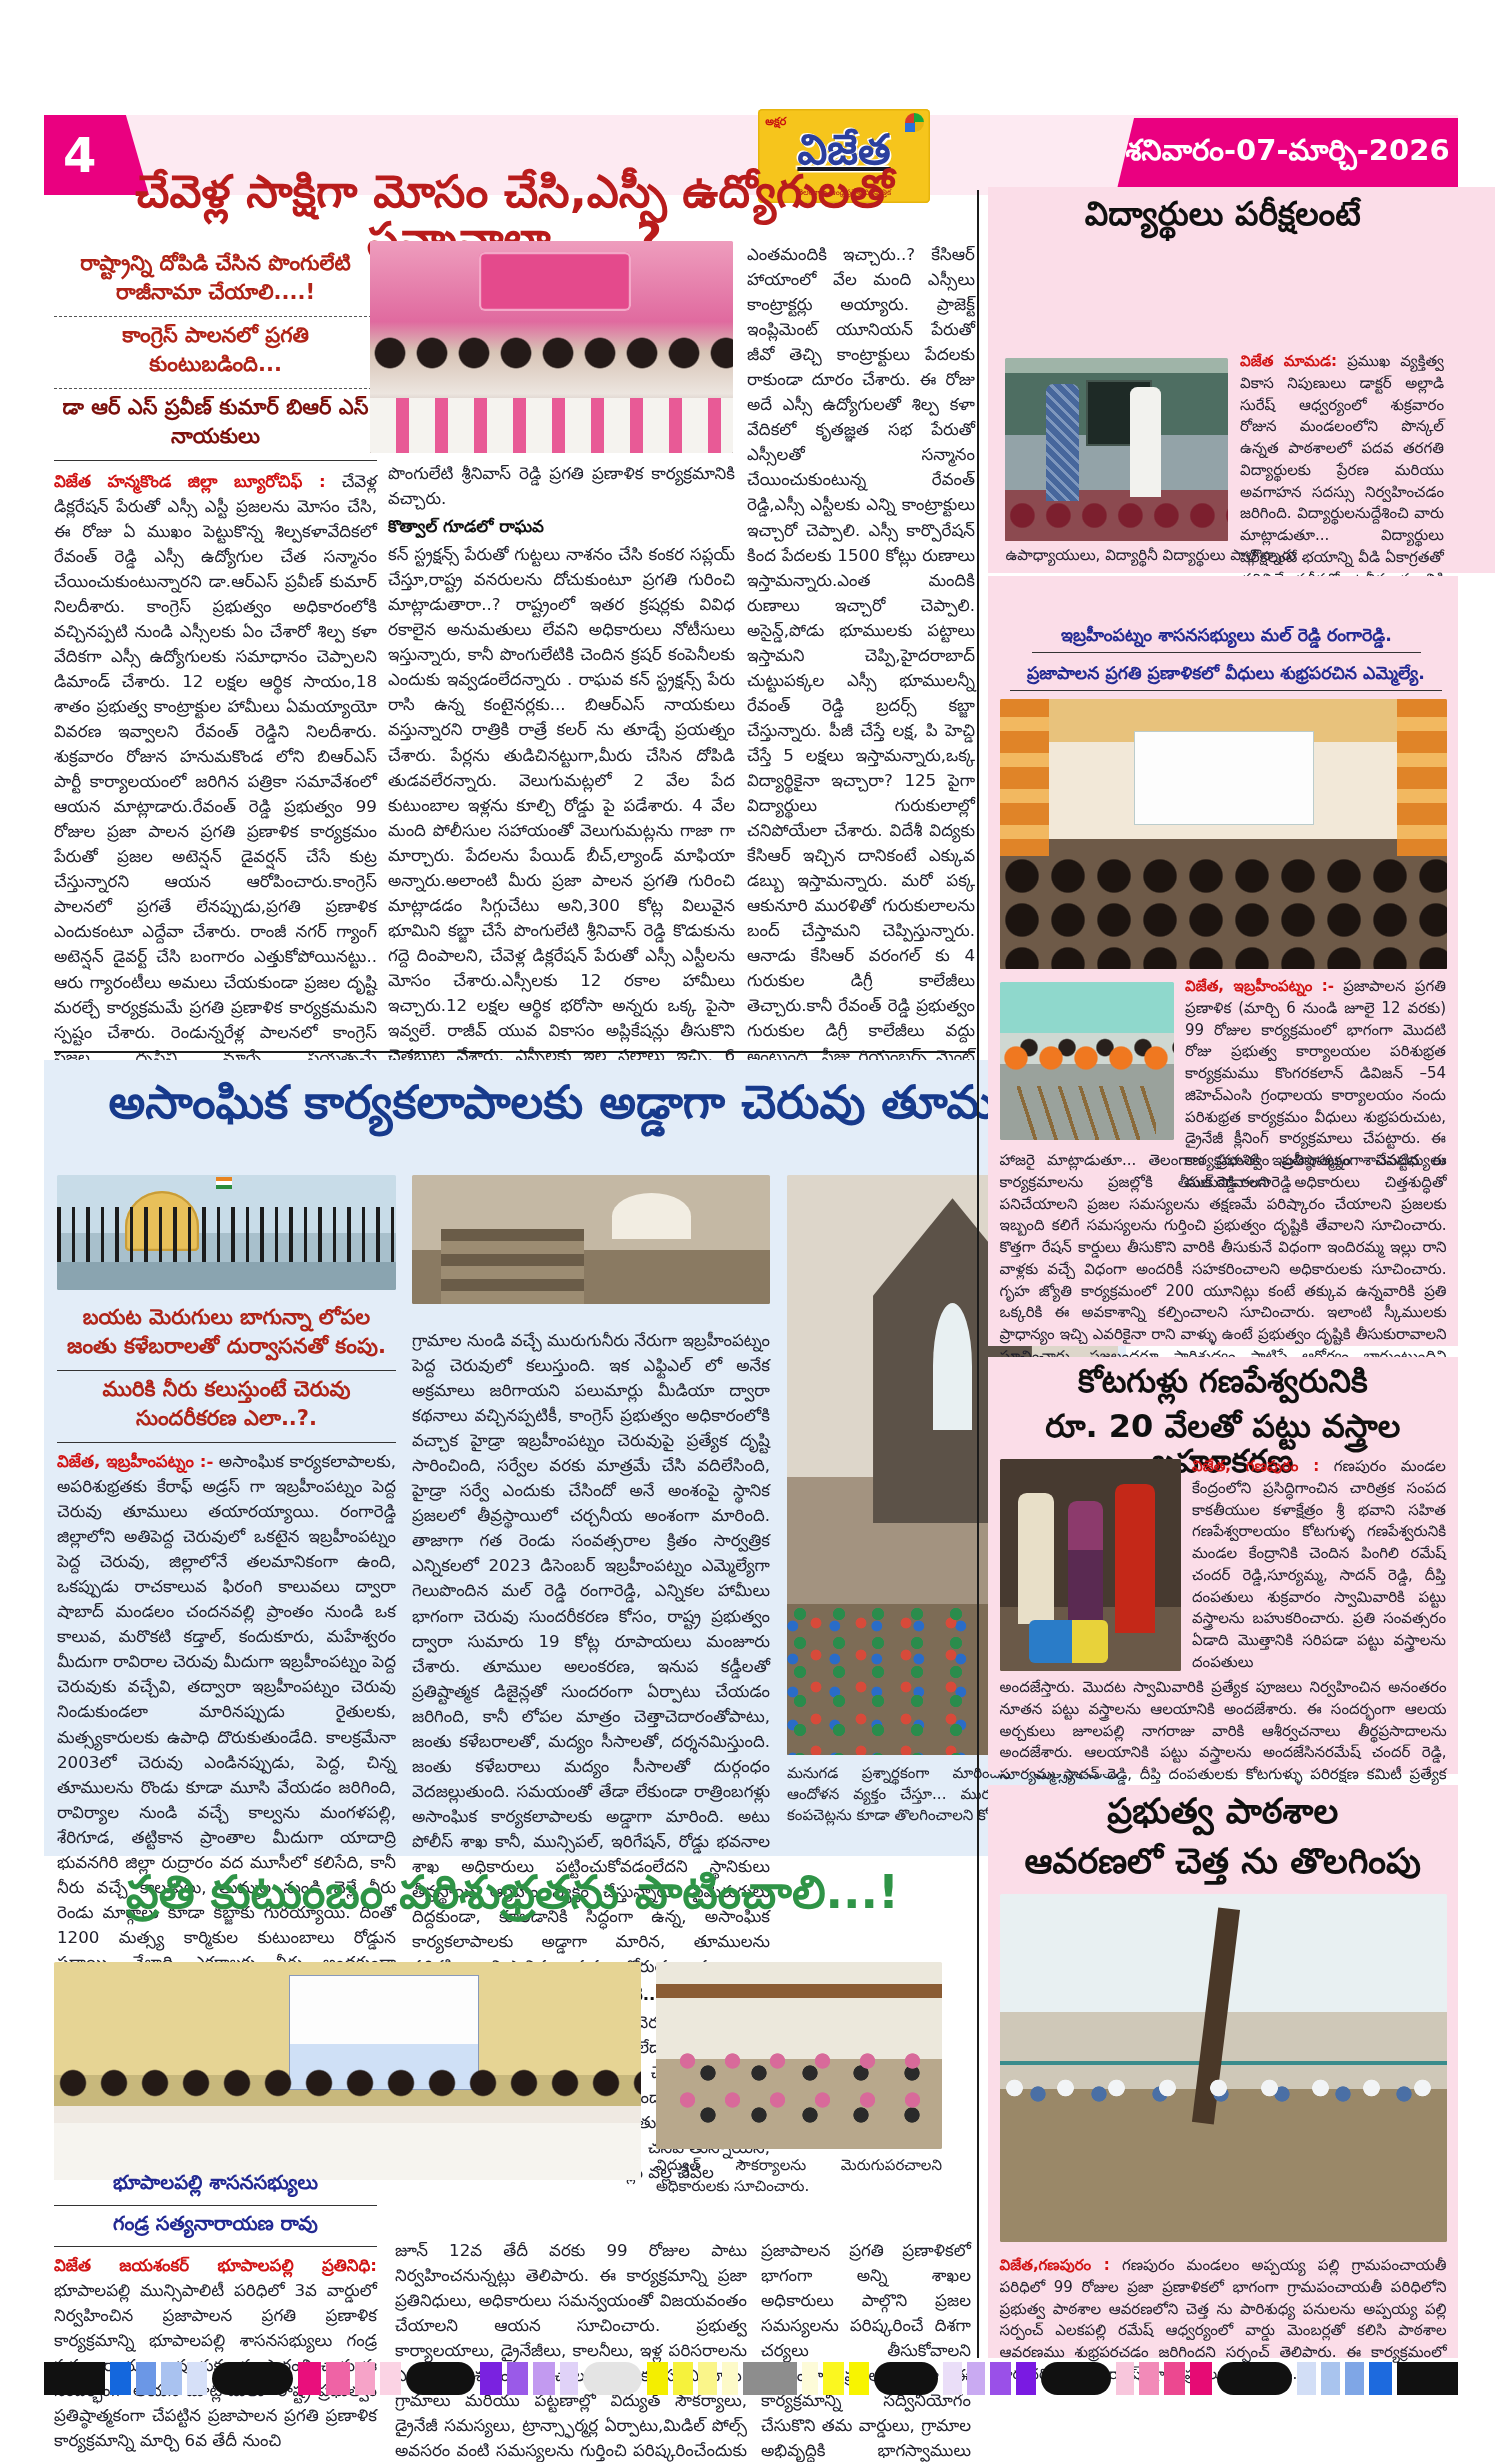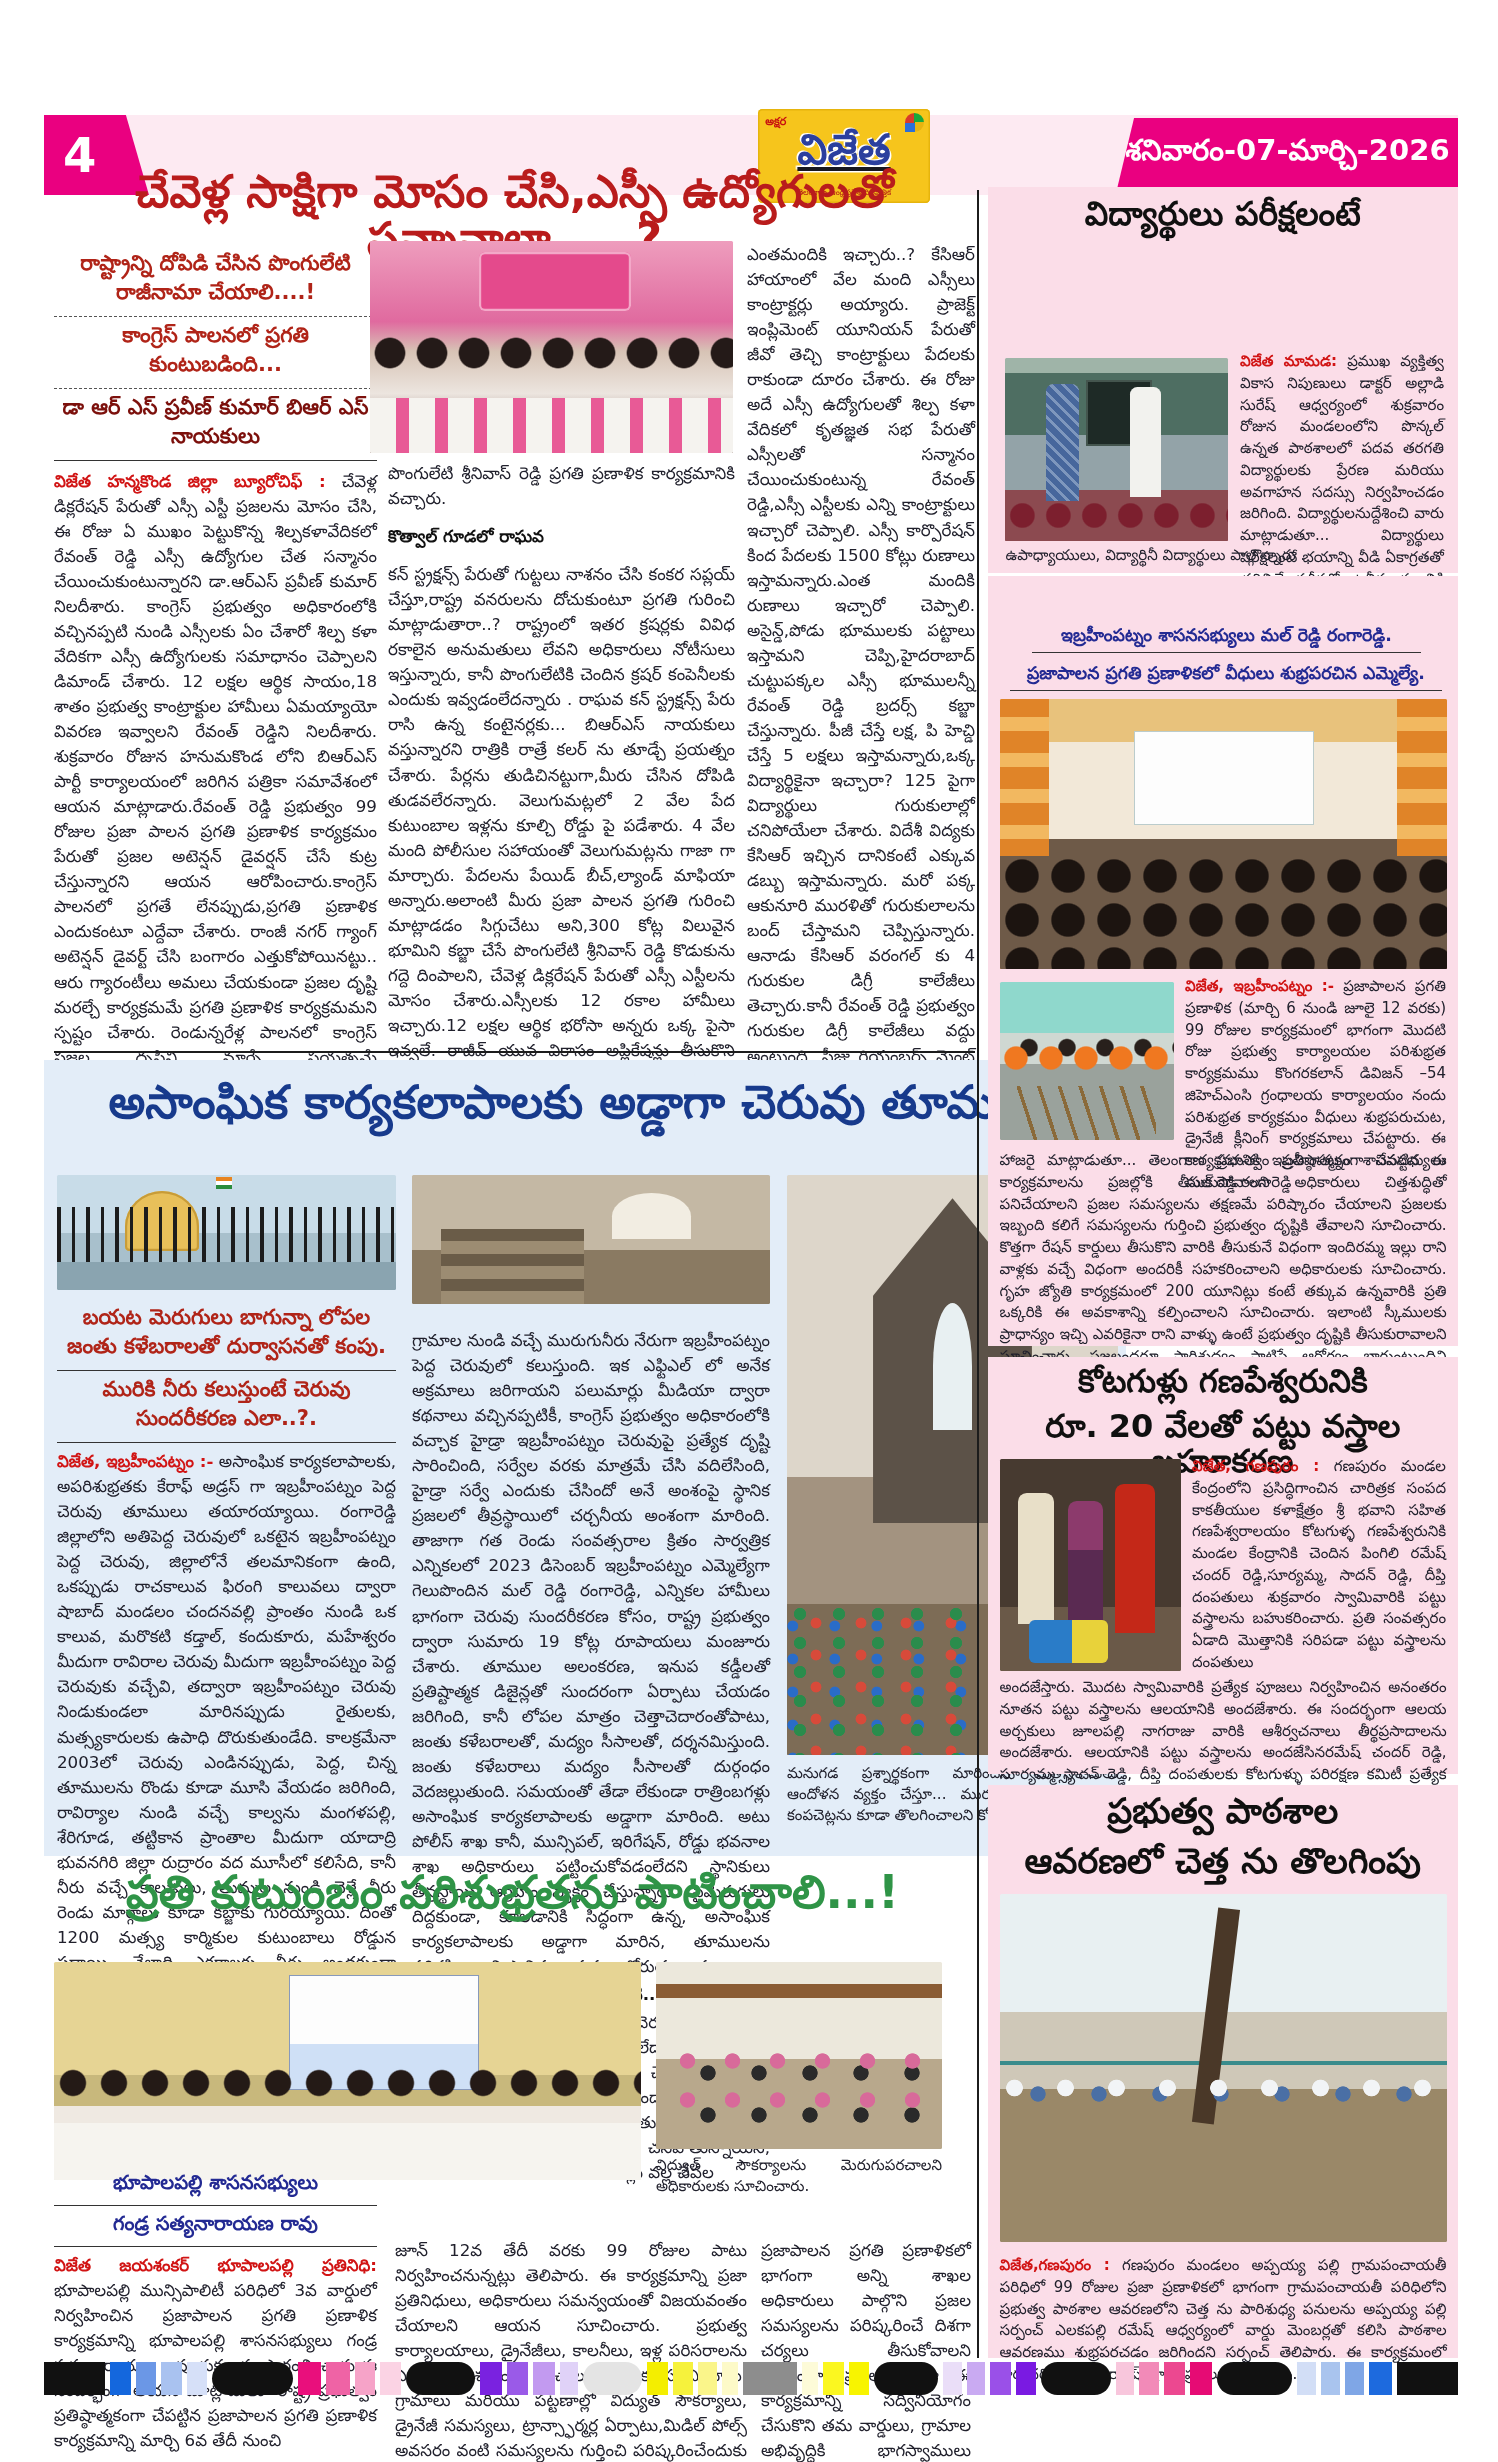--- a/index.html
+++ b/index.html
@@ -147,21 +147,21 @@
   </div>
 
   <div class="ph ph-press" style="left:370px;top:241px;width:363px;height:212px;">
       <i class="banner"></i>
       <i class="heads"></i>
       <i class="scarves"></i>
     </div>
 
   <div class="abs" style="left:388px;top:461px;width:347px;">
     <div class="body-t">పొంగులేటి శ్రీనివాస్ రెడ్డి ప్రగతి ప్రణాళిక కార్యక్రమానికి వచ్చారు.</div>
-    <div class="body-t boldline" style="margin:13px 0;">కొత్వాల్ గూడలో రాఘవ</div>
+    <div class="body-t boldline" style="margin:3px 0;">కొత్వాల్ గూడలో రాఘవ</div>
     <div class="body-t">కన్ స్ట్రక్షన్స్ పేరుతో గుట్టలు నాశనం చేసి కంకర సప్లయ్ చేస్తూ,రాష్ట్ర వనరులను దోచుకుంటూ ప్రగతి గురించి మాట్లాడుతారా..? రాష్ట్రంలో ఇతర క్రషర్లకు వివిధ రకాలైన అనుమతులు లేవని అధికారులు నోటీసులు ఇస్తున్నారు, కానీ పొంగులేటికి చెందిన క్రషర్ కంపెనీలకు ఎందుకు ఇవ్వడంలేదన్నారు . రాఘవ కన్ స్ట్రక్షన్స్ పేరు రాసి ఉన్న కంటైనర్లకు... బిఆర్ఎస్ నాయకులు వస్తున్నారని రాత్రికి రాత్రే కలర్ ను తూడ్చే ప్రయత్నం చేశారు. పేర్లను తుడిచినట్టుగా,మీరు చేసిన దోపిడి తుడవలేరన్నారు. వెలుగుమట్లలో 2 వేల పేద కుటుంబాల ఇళ్లను కూల్చి రోడ్డు పై పడేశారు. 4 వేల మంది పోలీసుల సహాయంతో వెలుగుమట్లను గాజా గా మార్చారు. పేదలను పేయిడ్ బీచ్,ల్యాండ్ మాఫియా అన్నారు.అలాంటి మీరు ప్రజా పాలన ప్రగతి గురించి మాట్లాడడం సిగ్గుచేటు అని,300 కోట్ల విలువైన భూమిని కబ్జా చేసే పొంగులేటి శ్రీనివాస్ రెడ్డి కొడుకును గద్దె దింపాలని, చేవెళ్ల డిక్లరేషన్ పేరుతో ఎస్సీ ఎస్టీలను మోసం చేశారు.ఎస్సీలకు 12 రకాల హామీలు ఇచ్చారు.12 లక్షల ఆర్థిక భరోసా అన్నరు ఒక్క పైసా ఇవ్వలే. రాజీవ్ యువ వికాసం అప్లికేషన్లు తీసుకొని చెత్తబుట్ట వేశారు. ఎస్సీలకు ఇల్ల స్థలాలు ఇచ్చి, 6 లక్షలు ఇస్తామని చెప్పి,ఒక్కరికీ ఇవ్వలేదు. ప్రభుత్వ కాంట్రాక్టుల్లో ఎస్సీలకు 18% కాంట్రాక్టులు ఇస్తామన్నారు.</div>
   </div>
 
   <div class="abs body-t" style="left:747px;top:242px;width:228px;">ఎంతమందికి ఇచ్చారు..? కేసిఆర్ హాయాంలో వేల మంది ఎస్సీలు కాంట్రాక్టర్లు అయ్యారు. ప్రాజెక్ట్ ఇంప్లిమెంట్ యూనియన్ పేరుతో జీవో తెచ్చి కాంట్రాక్టులు పేదలకు రాకుండా దూరం చేశారు. ఈ రోజు అదే ఎస్సీ ఉద్యోగులతో శిల్ప కళా వేదికలో కృతజ్ఞత సభ పేరుతో ఎస్సీలతో సన్మానం చేయించుకుంటున్న రేవంత్ రెడ్డి,ఎస్సీ ఎస్టీలకు ఎన్ని కాంట్రాక్టులు ఇచ్చారో చెప్పాలి. ఎస్సీ కార్పొరేషన్ కింద పేదలకు 1500 కోట్లు రుణాలు ఇస్తామన్నారు.ఎంత మందికి రుణాలు ఇచ్చారో చెప్పాలి. అసైన్డ్,పోడు భూములకు పట్టాలు ఇస్తామని చెప్పి,హైదరాబాద్ చుట్టుపక్కల ఎస్సీ భూములన్నీ రేవంత్ రెడ్డి బ్రదర్స్ కబ్జా చేస్తున్నారు. పీజీ చేస్తే లక్ష, పి హెచ్డి చేస్తే 5 లక్షలు ఇస్తామన్నారు,ఒక్క విద్యార్థికైనా ఇచ్చారా? 125 పైగా విద్యార్థులు గురుకులాల్లో చనిపోయేలా చేశారు. విదేశీ విద్యకు కేసిఆర్ ఇచ్చిన దానికంటే ఎక్కువ డబ్బు ఇస్తామన్నారు. మరో పక్క ఆకునూరి మురళితో గురుకులాలను బంద్ చేస్తామని చెప్పిస్తున్నారు. ఆనాడు కేసిఆర్ వరంగల్ కు 4 గురుకుల డిగ్రీ కాలేజీలు తెచ్చారు.కానీ రేవంత్ రెడ్డి ప్రభుత్వం గురుకుల డిగ్రీ కాలేజీలు వద్దు అంటుంది. ఫీజు రియంబర్స్ మెంట్ పథకాన్ని ఎత్తివేసి,ఎస్సీ ఎస్టీ బిసి పేద వర్గాల విద్యార్థులను కూలీలుగా తయారుచేయాలని కుట్ర చేస్తుందన్నారు.ఒక పక్క ఎస్సీ ఎస్టీలకు ద్రోహం చేస్తూ,మరోపక్క ఏ ముఖం పెట్టుకొని ఎస్సీ ఉద్యోగుల చేత శిల్పకళా వేదికలో ఈ రోజు సన్మానం చేయించుకున్నారని నిలదీశారు. వరంగల్ లో భద్రకాళి దేవాలయం వద్ద పేదలు హోటళ్లు పెట్టుకుంటే కుడా అధికారులు కూల్చేశారు. కానీ హైదరాబాద్ లో మల్లు రవికి అప్పనంగా 8 కోట్ల భూమిని అప్పగించారు. చెరబండరాజు కాలనీ వాసులను ఖాళీ చేయించి రైల్వే కోచ్ ఫ్యాక్టరీ వృద్ధి చేశారు. పలు యువ కంపెనీలు పెడితే స్థానికులకు ఉద్యోగాలు ఇస్తున్నారు. అక్కడివారికి ఇచ్చినట్టు ఇక్కడ కూడా ఇవ్వాలి.ఈ సమావేశంలో మాజీ కుడా చైర్మెన్ యాదవ రెడ్డి,కార్పొరేటర్లు ఇమ్మడి రాజు,జన్ను జకర్య,గఢ్వెట శ్రీను, మంద శ్యాం, జంపన్న, చక్రి, సదాన్, పూర్ణచందర్, ప్రశాంత్, మనోజ్ కుమార్ తదితరులు పాల్గొన్నారు.</div>
 
   <div class="abs hrline" style="left:54px;top:1051px;width:921px;height:2.2px;"></div>
 
   <div class="abs" style="left:44px;top:1060px;width:1082px;height:796px;background:#e3edf8;"></div>
   <div class="abs hl-blue" style="left:65px;top:1075px;width:1038px;height:87px;">అసాంఘిక కార్యకలాపాలకు అడ్డాగా చెరువు తూములు</div>
 
@@ -215,21 +215,21 @@
     <div class="body-t" style="margin-top:5.8px;">
       <b class="byl">విజేత జయశంకర్ భూపాలపల్లి ప్రతినిధి:</b>
       <span>భూపాలపల్లి మున్సిపాలిటీ పరిధిలో 3వ వార్డులో నిర్వహించిన ప్రజాపాలన ప్రగతి ప్రణాళిక కార్యక్రమాన్ని భూపాలపల్లి శాసనసభ్యులు గండ్ర సత్యనారాయణ రావు శుక్రవారం ప్రారంభించారు.ఈ సందర్భంగా ఆయన మాట్లాడుతూ రాష్ట్ర ప్రభుత్వం ప్రతిష్ఠాత్మకంగా చేపట్టిన ప్రజాపాలన ప్రగతి ప్రణాళిక కార్యక్రమాన్ని మార్చి 6వ తేదీ నుంచి</span>
     </div>
   </div>
   <div class="abs body-t" style="left:395px;top:2238px;width:352px;">జూన్ 12వ తేదీ వరకు 99 రోజుల పాటు నిర్వహించనున్నట్లు తెలిపారు. ఈ కార్యక్రమాన్ని ప్రజా ప్రతినిధులు, అధికారులు సమన్వయంతో విజయవంతం చేయాలని ఆయన సూచించారు. ప్రభుత్వ కార్యాలయాలు, డ్రైనేజీలు, కాలనీలు, ఇళ్ల పరిసరాలను ఎల్లప్పుడూ శుభ్రంగా ఉంచాలని ప్రజలకు సూచించారు. గ్రామాలు మరియు పట్టణాల్లో విద్యుత్ సౌకర్యాలు, డ్రైనేజీ సమస్యలు, ట్రాన్స్ఫార్మర్ల ఏర్పాటు,మిడిల్ పోల్స్ అవసరం వంటి సమస్యలను గుర్తించి పరిష్కరించేందుకు ఈ కార్యక్రమం ఉపయోగ పడుతుందని తెలిపారు. అవసరమైన ప్రాంతాల్లో విద్యుత్ మీటర్లు ఏర్పాటు చేసి</div>
   <div class="abs body-t" style="left:761px;top:2238px;width:210px;">ప్రజాపాలన ప్రగతి ప్రణాళికలో భాగంగా అన్ని శాఖల అధికారులు పాల్గొని ప్రజల సమస్యలను పరిష్కరించే దిశగా చర్యలు తీసుకోవాలని సూచించారు.ప్రజలు కూడా ఈ కార్యక్రమాన్ని సద్వినియోగం చేసుకొని తమ వార్డులు, గ్రామాల అభివృద్ధికి భాగస్వాములు కావాలని ఆయన ఈ సందర్భంగా కోరారు. ఈ కార్యక్రమంలో మున్సిపల్ చైర్మన్ బుర్ర కొమరయ్య, వైస్ చైర్మన్ అంబాల శ్రీనివాస్, స్థానిక సంస్థల అదనపు కలెక్టర్ విజయలక్ష్మి, మున్సిపల్ కమిషనర్ ఉదయ్ కుమార్ కౌన్సిలర్లు, అధికారులు, ప్రజలు తదితరులు పాల్గొన్నారు.</div>
 
   <div class="abs vline" style="left:977px;top:190px;width:2.2px;height:2168px;"></div>
 
-  <div class="abs pinkbox" style="left:988px;top:187px;width:470px;height:386px;">
+  <div class="abs pinkbox" style="left:988px;top:187px;width:470px;height:386px;padding-left:37px;">
     <div class="sb-hl abs" style="left:7.3px;top:8.7px;width:455px;font-size:33px;">విద్యార్థులు పరీక్షలంటే</div>
     <div class="ph ph-class" style="left:17.4px;top:171px;width:223px;height:183px;">
         <i class="tv"></i>
         <i class="f1"></i>
         <i class="f2"></i>
         <i class="kids"></i>
       </div>
     <div class="abs body-s" style="left:252px;top:164px;width:204px;">
       <b class="byl">విజేత మామడ:</b>
       <span>ప్రముఖ వ్యక్తిత్వ వికాస నిపుణులు డాక్టర్ అల్లాడి సురేష్ ఆధ్వర్యంలో శుక్రవారం రోజున మండలంలోని పొన్కల్ ఉన్నత పాఠశాలలో పదవ తరగతి విద్యార్థులకు ప్రేరణ మరియు అవగాహన సదస్సు నిర్వహించడం జరిగింది. విద్యార్థులనుద్దేశించి వారు మాట్లాడుతూ... విద్యార్థులు పరీక్షలంటే భయాన్ని వీడి ఏకాగ్రతతో చదివితే పరీక్షల్లో ఉత్తీర్ణులవడానికి అవకాశం ఉంటుందనీ,అలాగే ఒత్తిడిని తట్టుకోవడాని విలువైన సలహాలు సూచనలు ఇచ్చారు. ఈ కార్యక్రమంలో పాఠశాల ప్రధానోపాధ్యాయులు మైస అరవింద్ కుమార్ ,</span>

